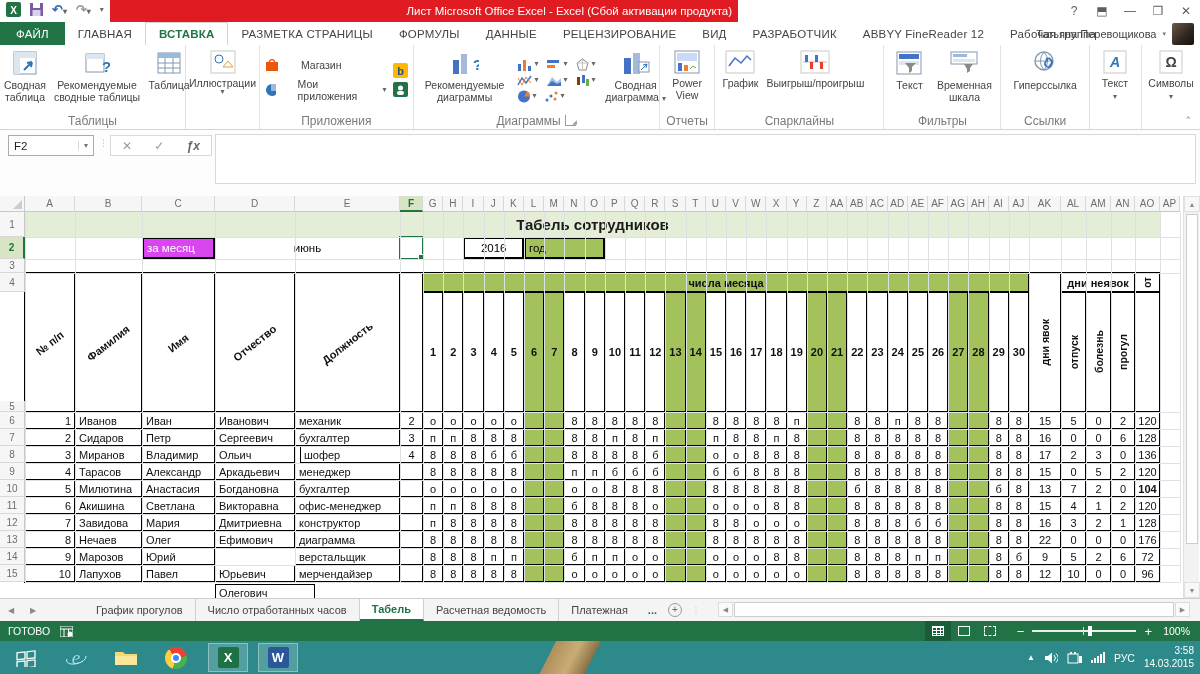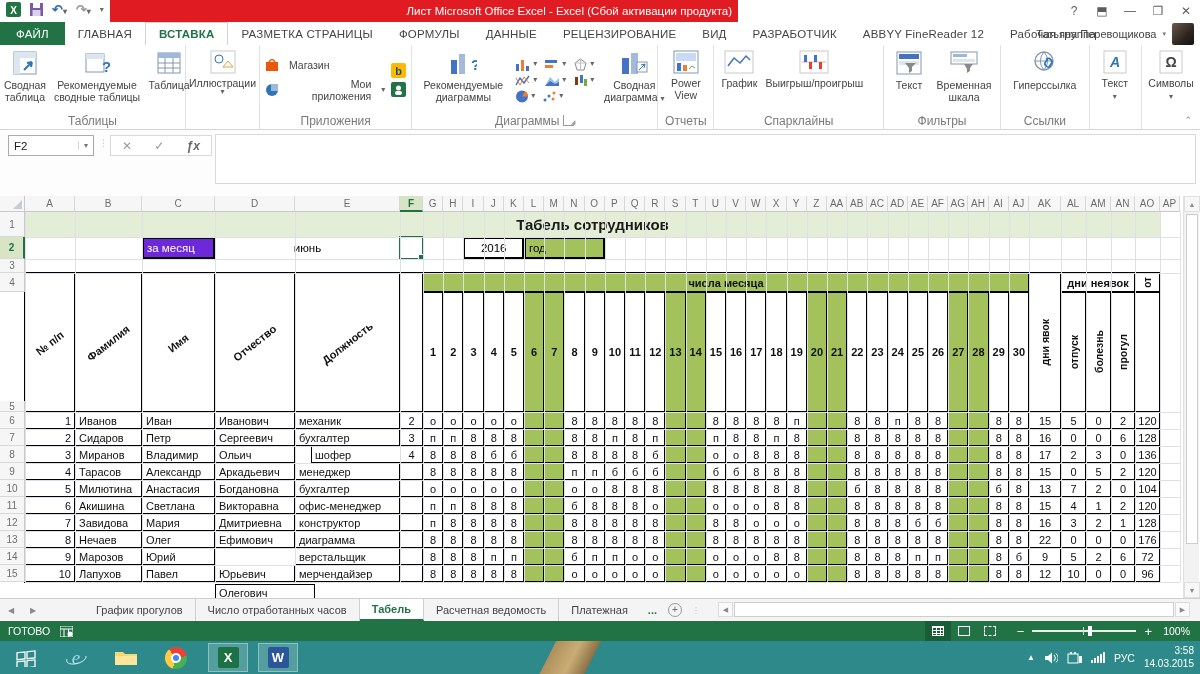--- a/index.html
+++ b/index.html
@@ -33,21 +33,21 @@
     border-bottom:1px solid #d4d4d4; display:flex; }
   .g { display:flex; flex-direction:column; border-right:1px solid #e2e2e2; padding:2px 3px 0 3px; }
   .gb { flex:1; display:flex; align-items:flex-start; }
   .gl { height:15px; font-size:12px; color:#7a7a7a; text-align:center; display:flex;
     align-items:center; justify-content:center; gap:4px; padding-bottom:2px; }
   .bb { display:flex; flex-direction:column; align-items:center; justify-content:flex-start;
     padding:3px 4px 0 4px; min-width:44px; height:66px; }
   .bb .lbl { font-size:10.5px; color:#444; text-align:center; line-height:1.15; margin-top:3px; }
   .caret { color:#666; font-size:8px; line-height:6px; }
   .stack { display:flex; flex-direction:column; justify-content:center; gap:6px; height:66px; padding:0 2px; }
-  .srow { display:flex; align-items:center; gap:10px; font-size:10.5px; color:#444;text-align:right; }
+  .srow { display:flex; align-items:center; gap:22px; font-size:10.5px; color:#444; }
   .minigrid { display:flex; flex-direction:column; gap:3px; justify-content:center; height:66px; padding:0 4px; }
   .mgr { display:flex; gap:7px; align-items:center; }
   .mgi { display:flex; align-items:center; gap:2px; }
   .dlg { width:11px; height:11px; border-left:1px solid #9a9a9a; border-bottom:1px solid #9a9a9a; position:relative; }
   .dlg:after { content:"◢"; position:absolute; right:-1px; bottom:0px; font-size:6px; color:#9a9a9a; }
   .chev { position:absolute; right:8px; bottom:4px; color:#888; font-size:9px; }
 
   
   #fxrow { position:absolute; left:0; top:130px; width:1200px; height:66px; background:#fdfdfd; }
   #namebox { position:absolute; left:8px; top:5px; width:86px; height:21px; border:1px solid #ababab;
@@ -486,21 +486,21 @@
       <span style="font-style:italic;font-weight:bold;color:#666;">ƒx</span>
     </div>
     <div id="fxinput"></div>
   </div>
 
   <div id="sheet">
     <div id="corner"></div>
     <div id="band1" style="left: 25px; top: 16px; width: 1135px; height: 25px; background: rgb(228, 238, 214);">
         <span>Табель сотрудников</span>
       </div>
-    <div class="r2cell" id="c-monthlbl" style="left: 142px; top: 41px; width: 73px; height: 22px; background: #6d28d9; color: rgb(255, 255, 255); border: 2px solid rgb(0, 0, 0); padding-left: 3px;">
+    <div class="r2cell" id="c-monthlbl" style="left: 142px; top: 41px; width: 73px; height: 22px; background: #d946ef; color: rgb(255, 255, 255); border: 2px solid rgb(0, 0, 0); padding-left: 3px;">
         <span>за месяц</span>
       </div>
     <div class="r2cell" id="c-month" style="left: 215px; top: 41px; width: 185px; height: 22px; justify-content: center;">
         <span>июнь</span>
       </div>
     <div class="r2cell" id="c-year" style="left: 463.4px; top: 41px; width: 60.6px; height: 22px; background: rgb(255, 255, 255); border: 2px solid rgb(0, 0, 0); justify-content: center;">
         <span>2016</span>
       </div>
     <div class="r2cell" id="c-yearlbl" style="left: 524px; top: 41px; width: 80.8px; height: 22px; background: rgb(164, 194, 92); border: 2px solid rgb(0, 0, 0); padding-left: 3px;">
         <span>год</span>
@@ -650,21 +650,21 @@
         <div class="tc" style="left: 983.8px; top: 156px; width: 20.2px; height: 17px;">8</div>
         <div class="tc" style="left: 1004px; top: 156px; width: 32px; height: 17px;">16</div>
         <div class="tc" style="left: 1036px; top: 156px; width: 25px; height: 17px;">0</div>
         <div class="tc" style="left: 1061px; top: 156px; width: 25px; height: 17px;">0</div>
         <div class="tc" style="left: 1086px; top: 156px; width: 24px; height: 17px;">6</div>
         <div class="tc" style="left: 1110px; top: 156px; width: 25px; height: 17px;">128</div>
         <div class="tc right" style="left: 0px; top: 173px; width: 50px; height: 17px;">3</div>
         <div class="tc left" style="left: 50px; top: 173px; width: 67px; height: 17px;">Миранов</div>
         <div class="tc left" style="left: 117px; top: 173px; width: 73px; height: 17px;">Владимир</div>
         <div class="tc left" style="left: 190px; top: 173px; width: 80px; height: 17px;">Ольич</div>
-        <div class="tc left" style="left: 286px; top: 173px; width: 105px; height: 17px;">шофер</div>
+        <div class="tc left" style="left: 275px; top: 173px; width: 105px; height: 17px;">шофер</div>
         <div class="tc" style="left: 375px; top: 173px; width: 23px; height: 17px;">4</div>
         <div class="tc" style="left: 398px; top: 173px; width: 20.2px; height: 17px;">8</div>
         <div class="tc" style="left: 418.2px; top: 173px; width: 20.2px; height: 17px;">8</div>
         <div class="tc" style="left: 438.4px; top: 173px; width: 20.2px; height: 17px;">8</div>
         <div class="tc" style="left: 458.6px; top: 173px; width: 20.2px; height: 17px;">б</div>
         <div class="tc" style="left: 478.8px; top: 173px; width: 20.2px; height: 17px;">б</div>
         <div class="tc green" style="left: 499px; top: 173px; width: 20.2px; height: 17px;"></div>
         <div class="tc green" style="left: 519.2px; top: 173px; width: 20.2px; height: 17px;"></div>
         <div class="tc" style="left: 539.4px; top: 173px; width: 20.2px; height: 17px;">8</div>
         <div class="tc" style="left: 559.6px; top: 173px; width: 20.2px; height: 17px;">8</div>
@@ -768,21 +768,21 @@
         <div class="tc" style="left: 882.8px; top: 207px; width: 20.2px; height: 17px;">8</div>
         <div class="tc" style="left: 903px; top: 207px; width: 20.2px; height: 17px;">8</div>
         <div class="tc green" style="left: 923.2px; top: 207px; width: 20.2px; height: 17px;"></div>
         <div class="tc green" style="left: 943.4px; top: 207px; width: 20.2px; height: 17px;"></div>
         <div class="tc" style="left: 963.6px; top: 207px; width: 20.2px; height: 17px;">б</div>
         <div class="tc" style="left: 983.8px; top: 207px; width: 20.2px; height: 17px;">8</div>
         <div class="tc" style="left: 1004px; top: 207px; width: 32px; height: 17px;">13</div>
         <div class="tc" style="left: 1036px; top: 207px; width: 25px; height: 17px;">7</div>
         <div class="tc" style="left: 1061px; top: 207px; width: 25px; height: 17px;">2</div>
         <div class="tc" style="left: 1086px; top: 207px; width: 24px; height: 17px;">0</div>
-        <div class="tc" style="left: 1110px; top: 207px; width: 25px; height: 17px;">104</div>
+        <div class="tc" style="left: 1110px; top: 207px; width: 25px; height: 17px; font-weight: bold;">104</div>
         <div class="tc right" style="left: 0px; top: 224px; width: 50px; height: 17px;">6</div>
         <div class="tc left" style="left: 50px; top: 224px; width: 67px; height: 17px;">Акишина</div>
         <div class="tc left" style="left: 117px; top: 224px; width: 73px; height: 17px;">Светлана</div>
         <div class="tc left" style="left: 190px; top: 224px; width: 80px; height: 17px;">Викторавна</div>
         <div class="tc left" style="left: 270px; top: 224px; width: 105px; height: 17px;">офис-менеджер</div>
         <div class="tc" style="left: 375px; top: 224px; width: 23px; height: 17px;"></div>
         <div class="tc" style="left: 398px; top: 224px; width: 20.2px; height: 17px;">п</div>
         <div class="tc" style="left: 418.2px; top: 224px; width: 20.2px; height: 17px;">п</div>
         <div class="tc" style="left: 438.4px; top: 224px; width: 20.2px; height: 17px;">8</div>
         <div class="tc" style="left: 458.6px; top: 224px; width: 20.2px; height: 17px;">8</div>

